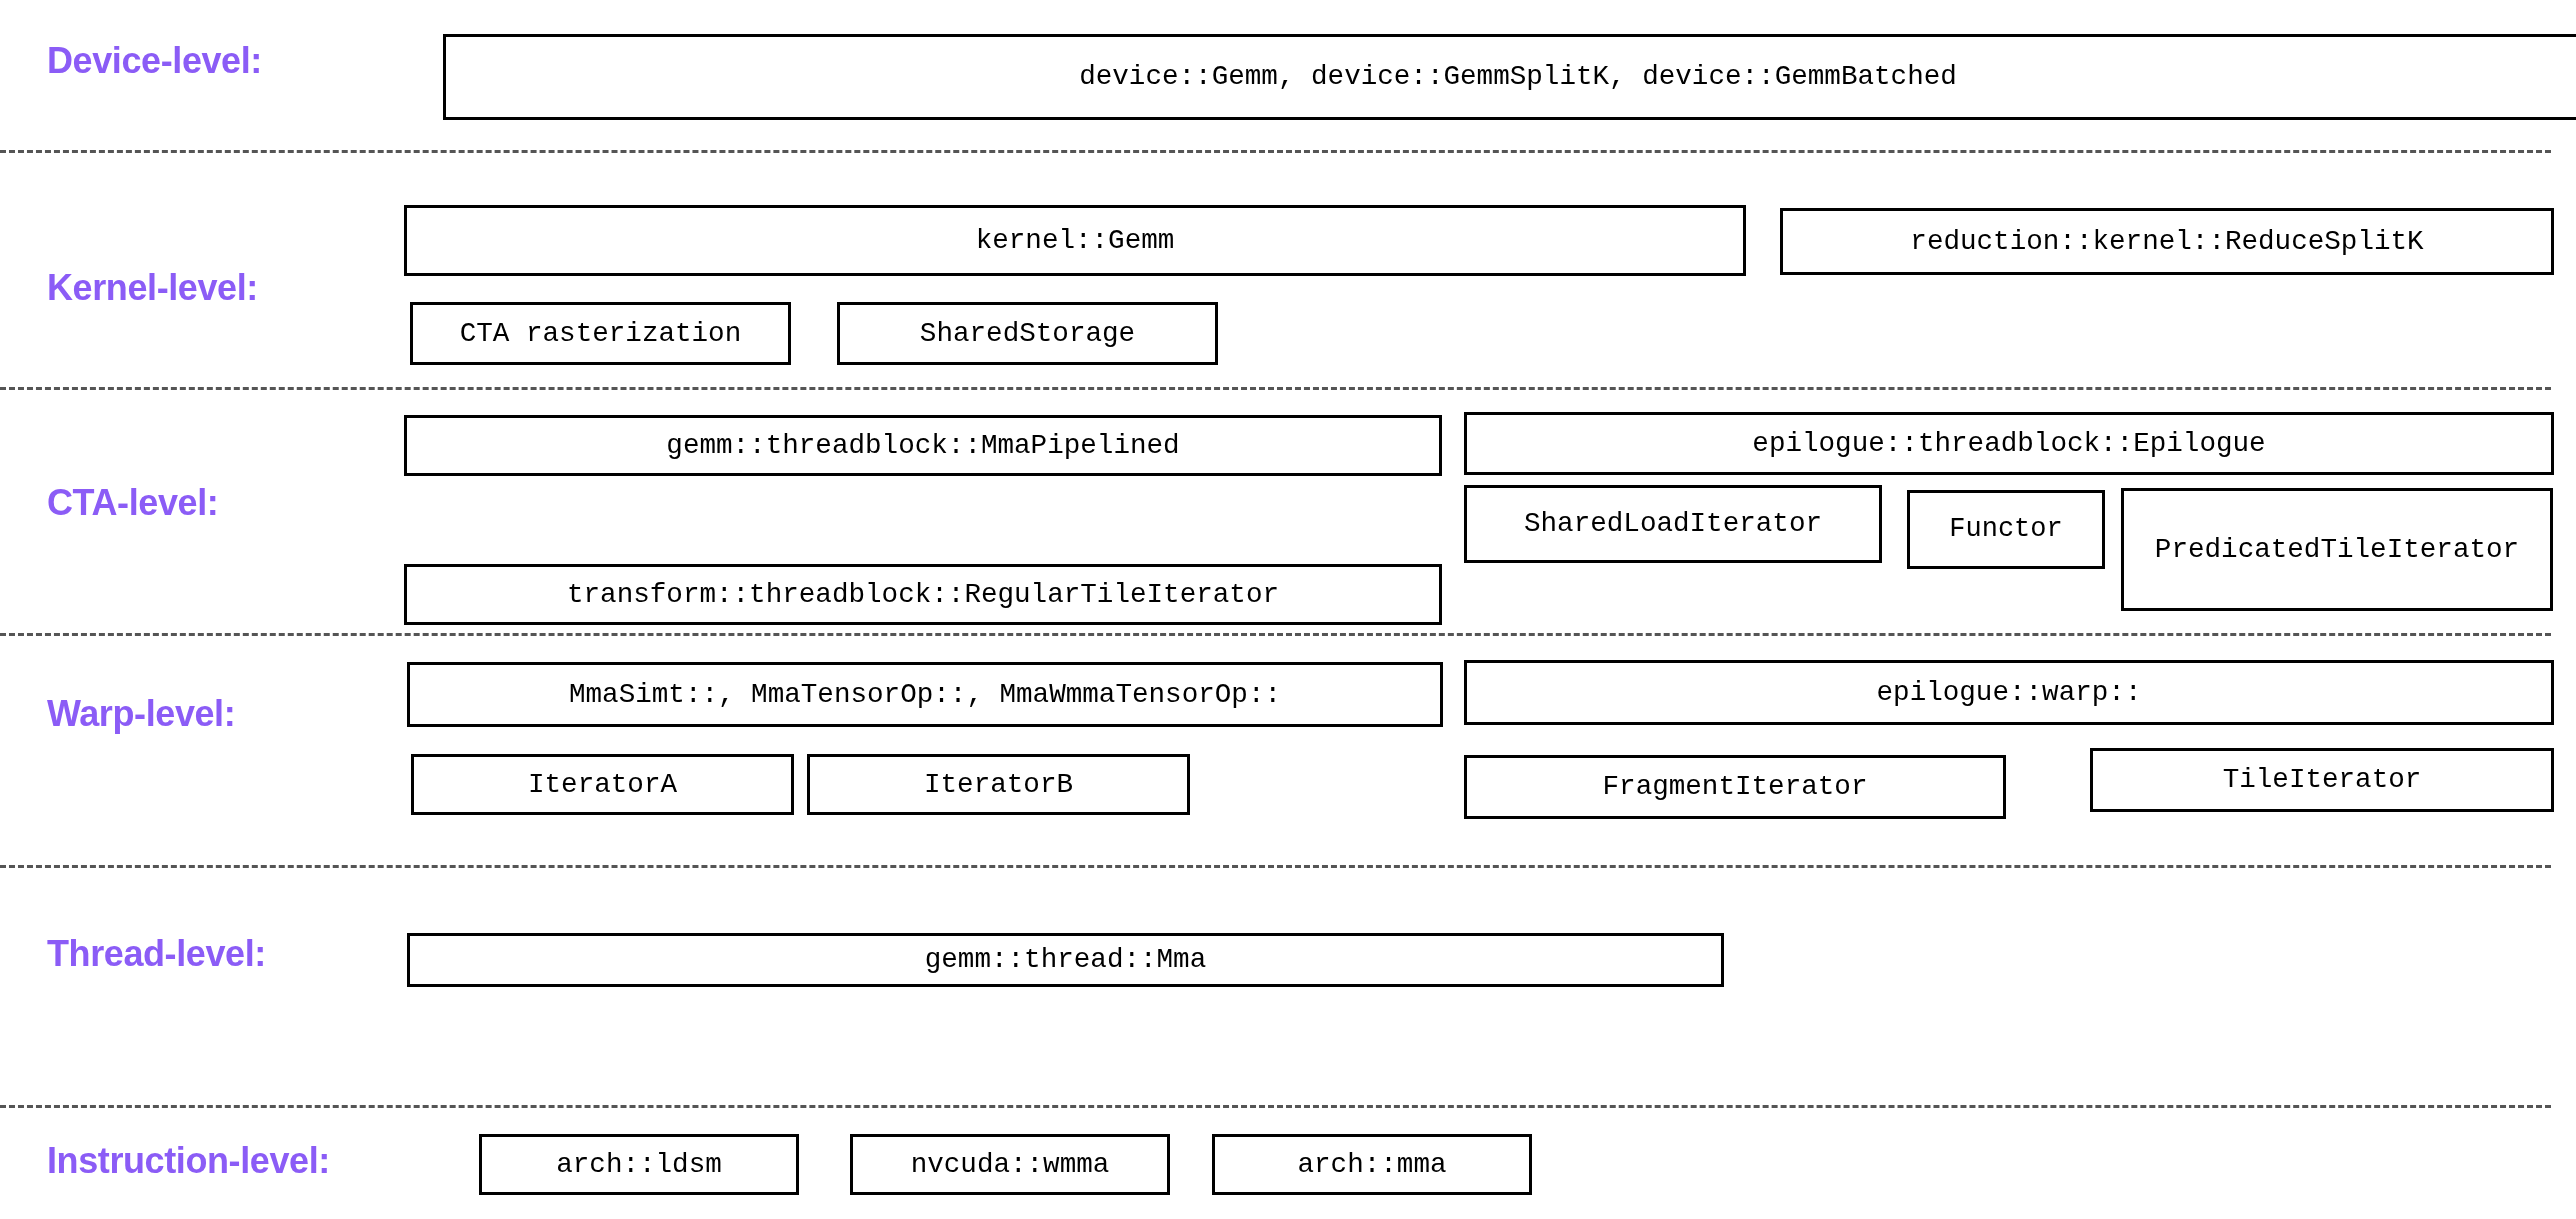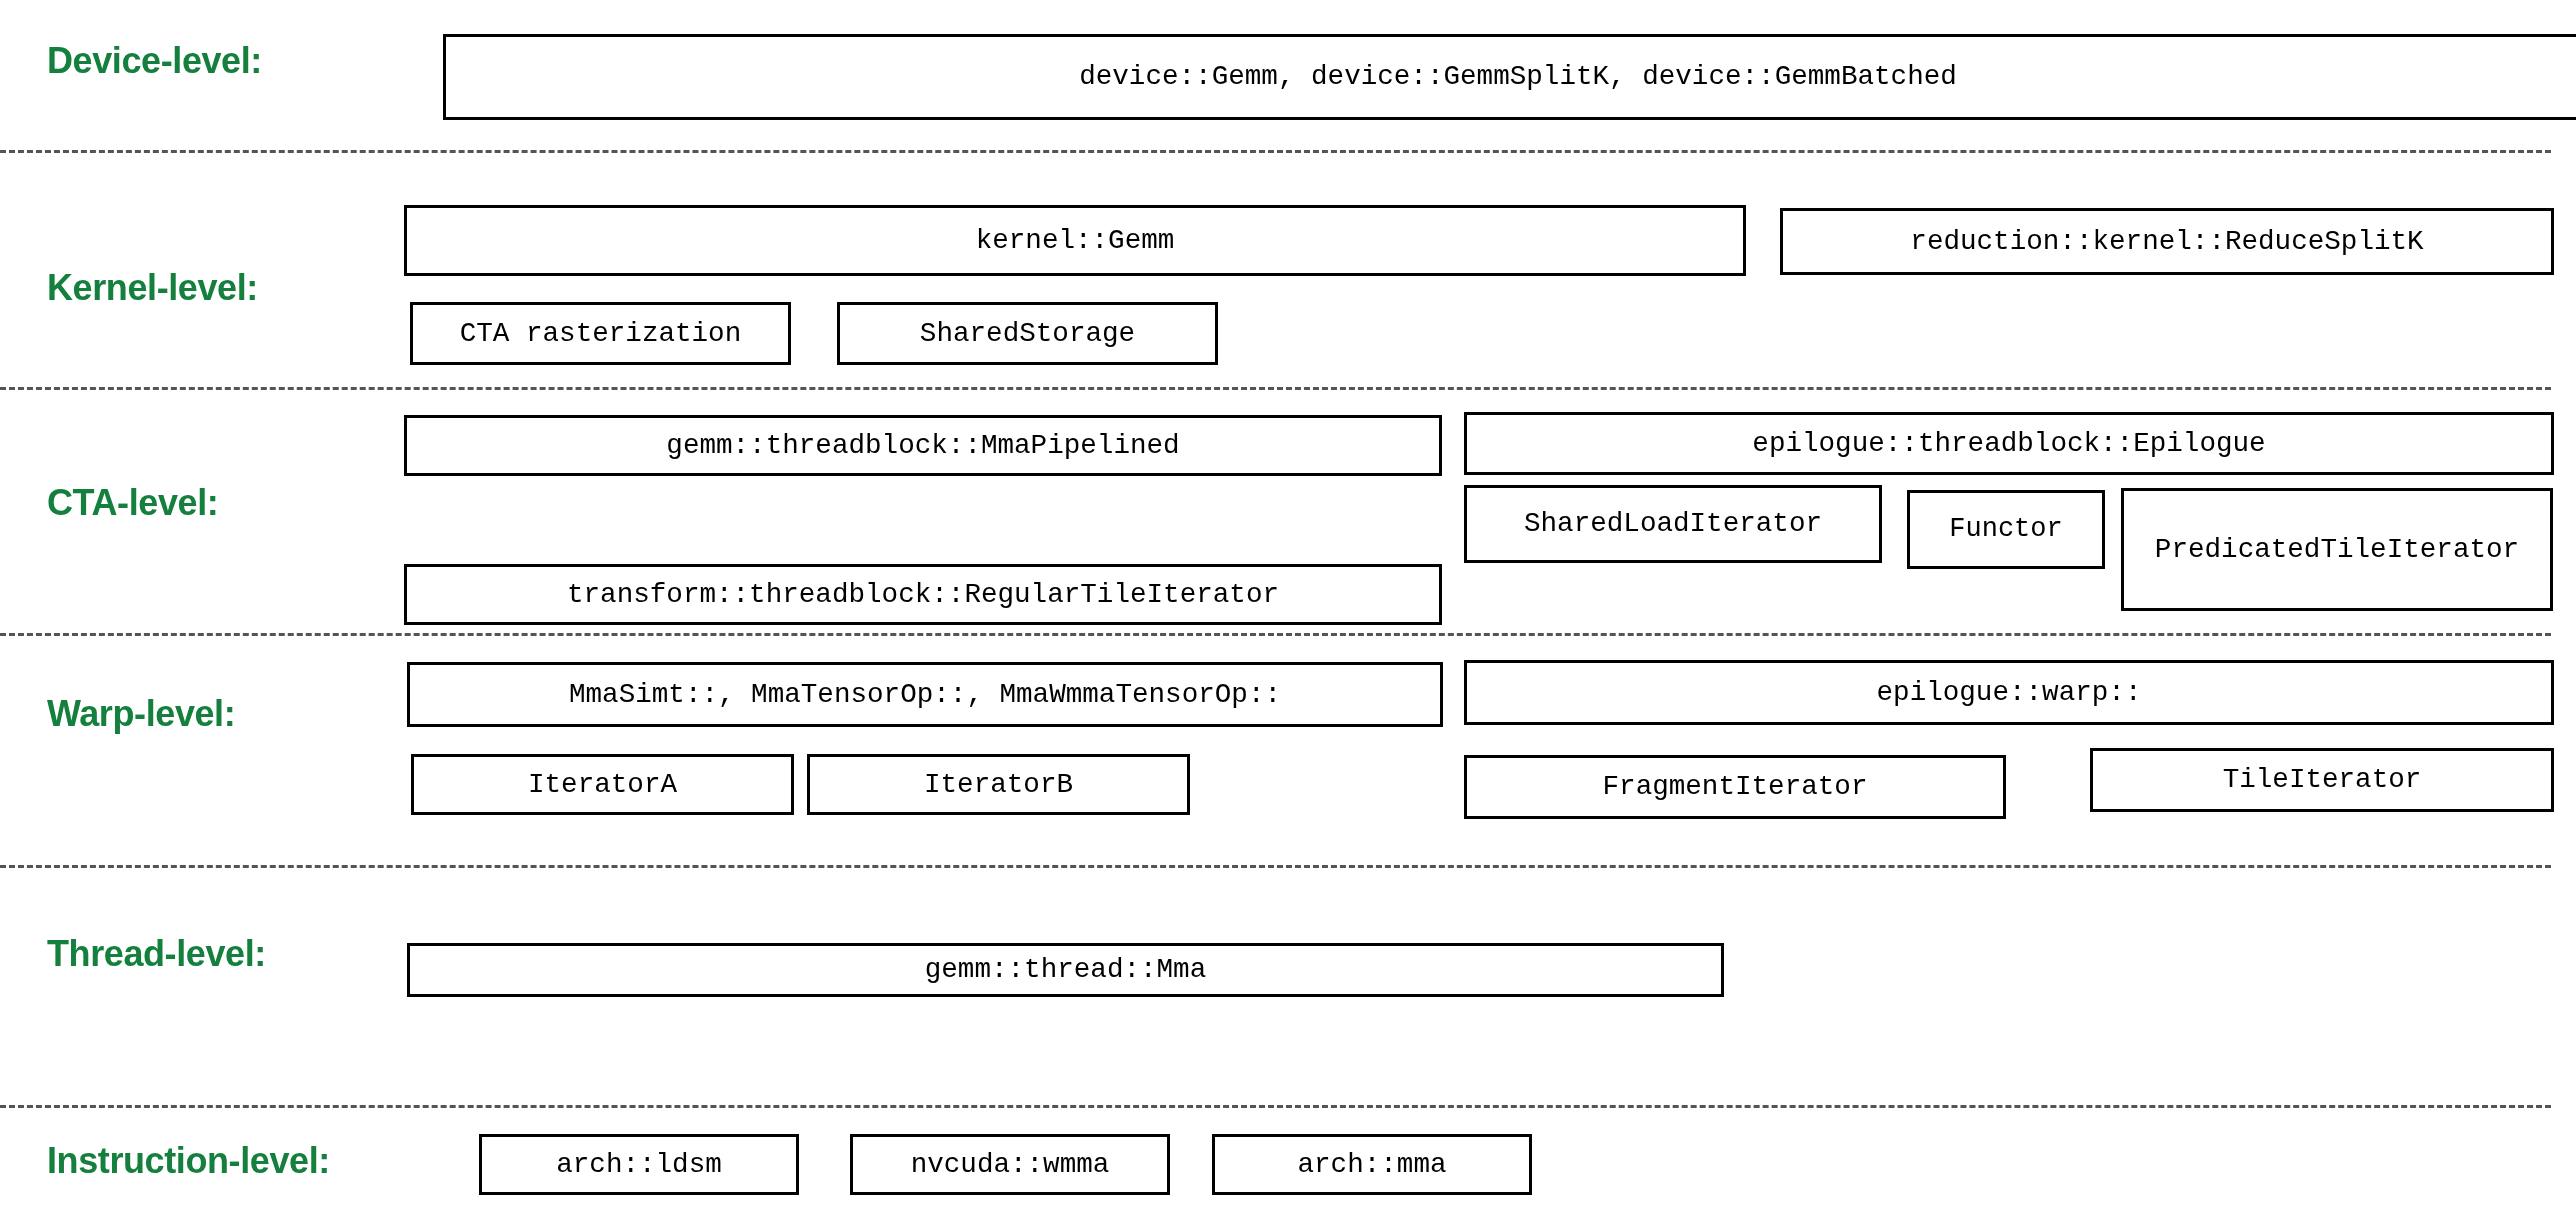--- a/index.html
+++ b/index.html
@@ -13,21 +13,21 @@
     height: 1219px;
     background: #ffffff;
     font-family: "Liberation Sans", sans-serif;
     overflow: hidden;
   }
   .level-label {
     position: absolute;
     font-family: "Liberation Sans", sans-serif;
     font-weight: bold;
     font-size: 36px;
-    color: #15803d;
+    color: #8b5cf6;
     white-space: nowrap;
     letter-spacing: -0.4px;
     line-height: 1;
   }
   .divider {
     position: absolute;
     left: 0;
     height: 0;
     border-top: 3.8px dashed #555555;
   }
@@ -136,21 +136,21 @@
   </div>
 
   <div class="box" style="left:2090px; top:748px; width:464px; height:64px;">
     <span class="box-label">TileIterator</span>
   </div>
 
   <div class="divider" style="top:865px; width:2551px;"></div>
 
   <div class="level-label" style="left:47px; top:936px;">Thread-level:</div>
 
-  <div class="box" style="left:407px; top:933px; width:1317px; height:54px;margin-top:10px;">
+  <div class="box" style="left:407px; top:933px; width:1317px; height:54px;">
     <span class="box-label">gemm::thread::Mma</span>
   </div>
 
   <div class="divider" style="top:1105px; width:2551px;"></div>
 
   <div class="level-label" style="left:47px; top:1143px;">Instruction-level:</div>
 
   <div class="box" style="left:479px; top:1134px; width:320px; height:61px;">
     <span class="box-label">arch::ldsm</span>
   </div>

